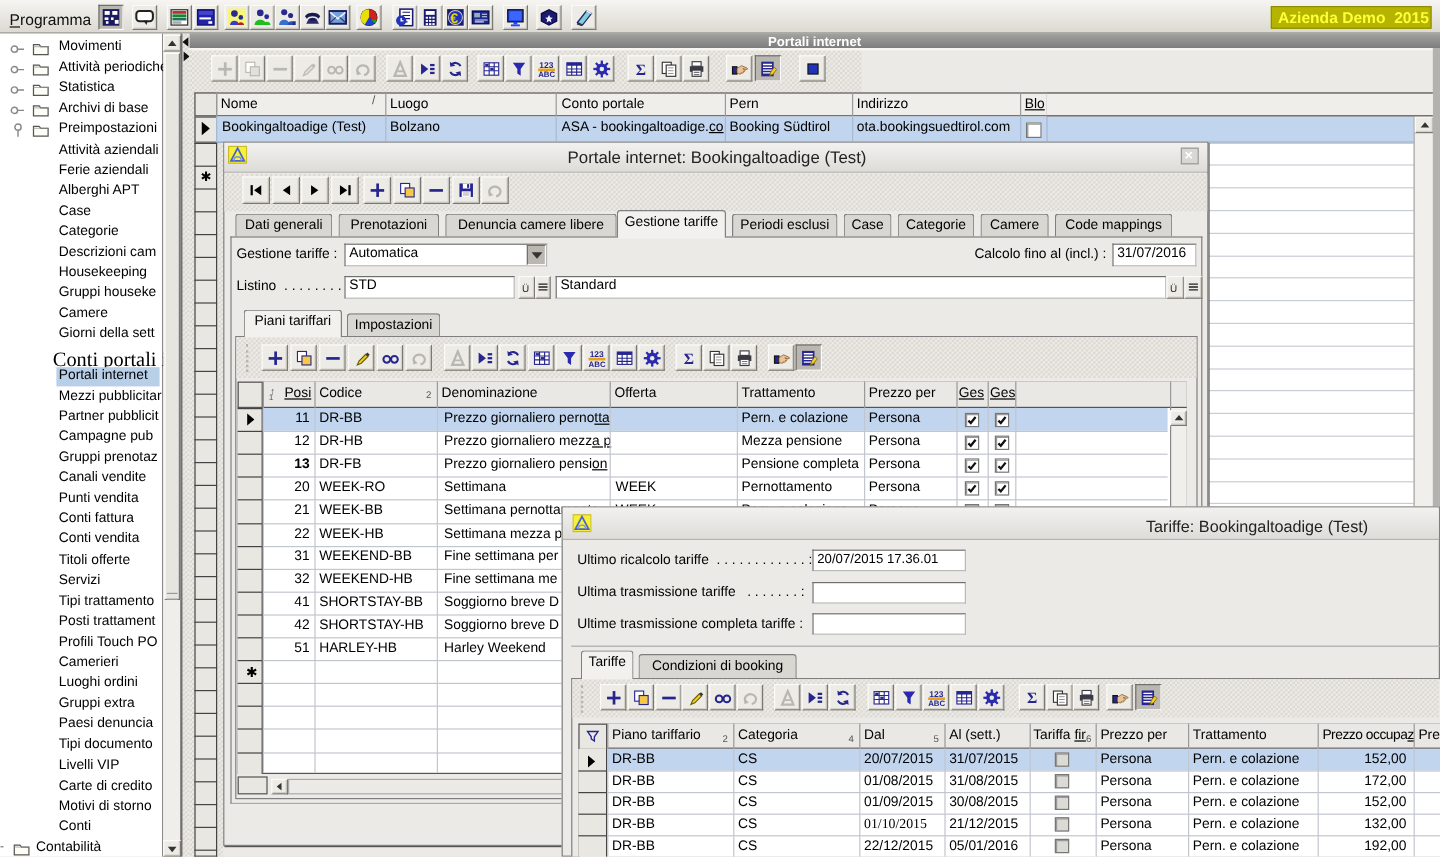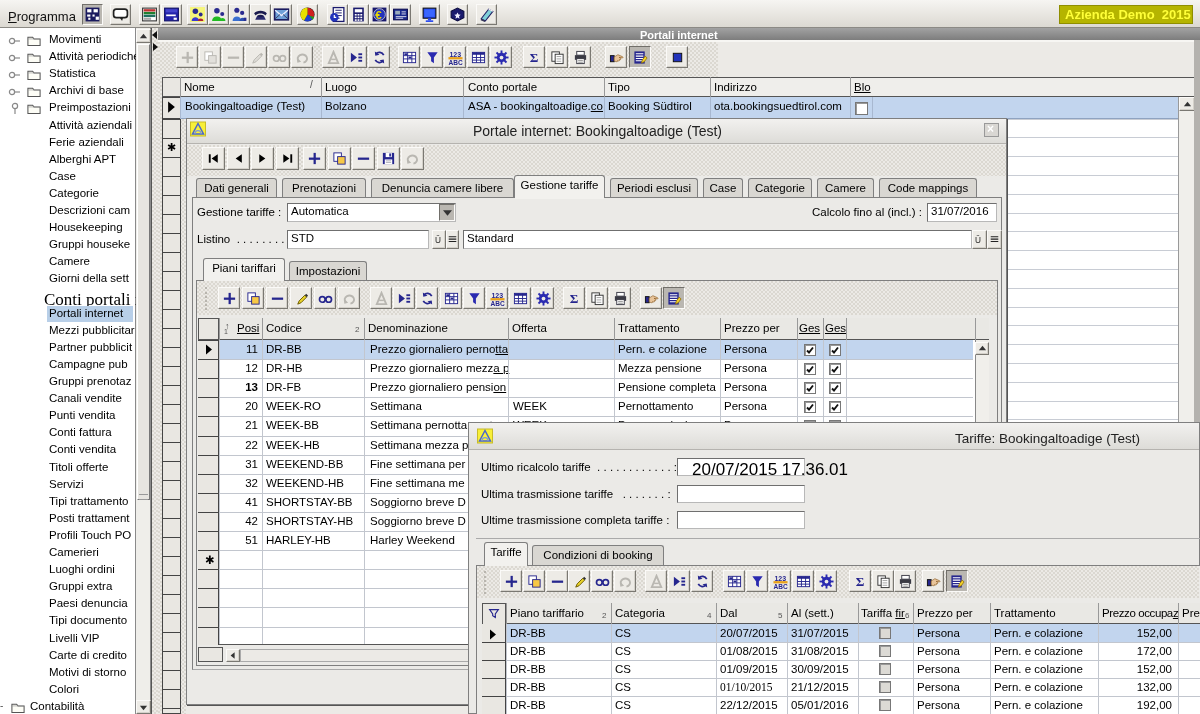--- a/index.html
+++ b/index.html
@@ -230,21 +230,21 @@
 <div style="position:absolute;left:49px;top:511.80000000000007px;font-size:11.5px;color:#000;font-weight:normal;white-space:nowrap;">Posti trattament</div>
 <div style="position:absolute;left:49px;top:528.9000000000001px;font-size:11.5px;color:#000;font-weight:normal;white-space:nowrap;">Profili Touch PO</div>
 <div style="position:absolute;left:49px;top:546.0px;font-size:11.5px;color:#000;font-weight:normal;white-space:nowrap;">Camerieri</div>
 <div style="position:absolute;left:49px;top:563.1px;font-size:11.5px;color:#000;font-weight:normal;white-space:nowrap;">Luoghi ordini</div>
 <div style="position:absolute;left:49px;top:580.2px;font-size:11.5px;color:#000;font-weight:normal;white-space:nowrap;">Gruppi extra</div>
 <div style="position:absolute;left:49px;top:597.3000000000001px;font-size:11.5px;color:#000;font-weight:normal;white-space:nowrap;">Paesi denuncia</div>
 <div style="position:absolute;left:49px;top:614.4000000000001px;font-size:11.5px;color:#000;font-weight:normal;white-space:nowrap;">Tipi documento</div>
 <div style="position:absolute;left:49px;top:631.5px;font-size:11.5px;color:#000;font-weight:normal;white-space:nowrap;">Livelli VIP</div>
 <div style="position:absolute;left:49px;top:648.6px;font-size:11.5px;color:#000;font-weight:normal;white-space:nowrap;">Carte di credito</div>
 <div style="position:absolute;left:49px;top:665.7px;font-size:11.5px;color:#000;font-weight:normal;white-space:nowrap;">Motivi di storno</div>
-<div style="position:absolute;left:49px;top:682.8000000000001px;font-size:11.5px;color:#000;font-weight:normal;white-space:nowrap;">Colori</div>
+<div style="position:absolute;left:49px;top:682.8000000000001px;font-size:11.5px;color:#000;font-weight:normal;white-space:nowrap;">Conti</div>
 <div style="position:absolute;left:10px;top:699.9000000000001px"><svg width="16" height="15" viewBox="0 0 16 16">
       <path d="M1.5 4.5 h5 l1.5 1.8 h6.5 v7 h-13 Z" fill="#fdfdf6" stroke="#555" stroke-width="1.1"></path>
       <path d="M1.5 6.3 h13" stroke="#999" stroke-width="0.7"></path>
     </svg></div>
 <div style="position:absolute;left:30px;top:699.9000000000001px;font-size:11.5px;color:#000;font-weight:normal;white-space:nowrap;">Contabilità</div>
 <div style="position:absolute;left:0px;top:699.9000000000001px;font-size:10px;color:#555;font-weight:normal;white-space:nowrap;">-</div>
 <div style="position:absolute;left:136px;top:28px;width:15px;height:686px;background:#efeeea;border-right:1px solid #8a8a8a"></div>
 <div class="b" style="left:136px;top:29px;width:15px;height:14px">
     <svg width="9" height="9" viewBox="0 0 10 10">
       <path d="M1 7 L5 2 L9 7 Z" fill="#333"></path>
@@ -403,21 +403,21 @@
 <div class="b" style="left:666px;top:46px;width:22px;height:22px">
     <svg width="15" height="15" viewBox="0 0 16 16">
       <rect x="3.5" y="3.5" width="9" height="9" fill="#2233bb" stroke="#111"></rect>
     </svg>
   </div>
 <div style="position:absolute;left:162px;top:77px;width:1032px;height:20px;background:#efeeeb;border:1px solid #555;border-right:none"></div>
 <div style="position:absolute;left:162px;top:77px;width:19px;height:20px;background:#e9e7e2;border:1px solid #555"></div>
 <div style="position:absolute;left:184px;top:81px;font-size:11.5px;color:#000;font-weight:normal;white-space:nowrap;">Nome</div>
 <div style="position:absolute;left:325px;top:81px;font-size:11.5px;color:#000;font-weight:normal;white-space:nowrap;">Luogo</div>
 <div style="position:absolute;left:468px;top:81px;font-size:11.5px;color:#000;font-weight:normal;white-space:nowrap;">Conto portale</div>
-<div style="position:absolute;left:608px;top:81px;font-size:11.5px;color:#000;font-weight:normal;white-space:nowrap;">Tipo</div>
+<div style="position:absolute;left:608px;top:81px;font-size:11.5px;color:#000;font-weight:normal;white-space:nowrap;">Pern</div>
 <div style="position:absolute;left:714px;top:81px;font-size:11.5px;color:#000;font-weight:normal;white-space:nowrap;">Indirizzo</div>
 <div style="position:absolute;left:854px;top:81px;font-size:11.5px;color:#000;font-weight:normal;white-space:nowrap;"><u>Blo</u></div>
 <div style="position:absolute;left:180px;top:77px;width:1px;height:20px;background:#999"></div>
 <div style="position:absolute;left:321px;top:77px;width:1px;height:20px;background:#999"></div>
 <div style="position:absolute;left:463px;top:77px;width:1px;height:20px;background:#999"></div>
 <div style="position:absolute;left:604px;top:77px;width:1px;height:20px;background:#999"></div>
 <div style="position:absolute;left:710px;top:77px;width:1px;height:20px;background:#999"></div>
 <div style="position:absolute;left:850px;top:77px;width:1px;height:20px;background:#999"></div>
 <div style="position:absolute;left:872px;top:77px;width:1px;height:20px;background:#999"></div>
 <div style="position:absolute;left:310px;top:79px;font-size:10px;color:#555;font-weight:normal;white-space:nowrap;">/</div>
@@ -931,21 +931,21 @@
 <div style="position:absolute;left:468px;top:422px;width:732px;height:292px;background:#ebeae7;border:1px solid #7f7f7f"></div>
 <div style="position:absolute;left:469px;top:423px;width:730px;height:27px;background:linear-gradient(#f2f1ef,#dddcd8);border-bottom:1px solid #b5b3af"></div>
 <div style="position:absolute;left:477px;top:428px"><svg width="16" height="16" viewBox="0 0 16 16">
       <rect x="0.5" y="1" width="15" height="14" fill="#f8ef38" stroke="#c8bc28" stroke-width="1"></rect>
       <path d="M8 2.5 L13.5 13 H2.5 Z" fill="none" stroke="#4a66cc" stroke-width="1.5"></path>
       <path d="M5 13 C5 8.5 11 8.5 11 13" fill="none" stroke="#7a96e0" stroke-width="1.2"></path>
     </svg></div>
 <div style="position:absolute;left:955px;top:431px;font-size:13.5px;color:#222;font-weight:normal;white-space:nowrap;">Tariffe: Bookingaltoadige (Test)</div>
 <div style="position:absolute;left:481px;top:461px;font-size:11.5px;color:#000;font-weight:normal;white-space:nowrap;">Ultimo ricalcolo tariffe&nbsp; . . . . . . . . . . . . :</div>
 <div class="inp" style="left:677px;top:458px;width:128px;height:18px">
-    <div style="position:absolute;left:14px;top:1px;font-size:17px;white-space:nowrap">20/07/2015 17.36.01</div>
+    <div style="position:absolute;left:3px;top:1px;font-size:11px;white-space:nowrap">20/07/2015 17.36.01</div>
   </div>
 <div style="position:absolute;left:481px;top:488px;font-size:11.5px;color:#000;font-weight:normal;white-space:nowrap;">Ultima trasmissione tariffe&nbsp;&nbsp; . . . . . . . :</div>
 <div class="inp" style="left:677px;top:485px;width:128px;height:18px"></div>
 <div style="position:absolute;left:481px;top:514px;font-size:11.5px;color:#000;font-weight:normal;white-space:nowrap;">Ultime trasmissione completa tariffe :</div>
 <div class="inp" style="left:677px;top:511px;width:128px;height:18px"></div>
 <div style="position:absolute;left:476px;top:538px;width:724px;height:1px;background:#aaa"></div>
 <div class="tab tabact" style="left:484px;top:542px;width:44px;height:24px">Tariffe</div>
 <div class="tab" style="left:532px;top:545px;width:132px;height:21px">Condizioni di booking</div>
 <div style="position:absolute;left:476px;top:565px;width:724px;height:149px;background:#ebeae7;border:1px solid #7f7f7f;border-right:none;border-bottom:none"></div>
 <div style="position:absolute;left:485px;top:565px;width:42px;height:2px;background:#f2f1ee"></div>
@@ -1148,21 +1148,21 @@
 <div style="position:absolute;left:716px;top:642.0px;width:1px;height:18.0px;background:#c2c6ce"></div>
 <div style="position:absolute;left:787px;top:642.0px;width:1px;height:18.0px;background:#c2c6ce"></div>
 <div style="position:absolute;left:858px;top:642.0px;width:1px;height:18.0px;background:#c2c6ce"></div>
 <div style="position:absolute;left:913px;top:642.0px;width:1px;height:18.0px;background:#c2c6ce"></div>
 <div style="position:absolute;left:990px;top:642.0px;width:1px;height:18.0px;background:#c2c6ce"></div>
 <div style="position:absolute;left:1098px;top:642.0px;width:1px;height:18.0px;background:#c2c6ce"></div>
 <div style="position:absolute;left:1178px;top:642.0px;width:1px;height:18.0px;background:#c2c6ce"></div>
 <div style="position:absolute;left:510px;top:662.5px;font-size:11.5px;color:#000;font-weight:normal;white-space:nowrap;">DR-BB</div>
 <div style="position:absolute;left:615px;top:662.5px;font-size:11.5px;color:#000;font-weight:normal;white-space:nowrap;">CS</div>
 <div style="position:absolute;left:720px;top:662.5px;font-size:11.5px;color:#000;font-weight:normal;white-space:nowrap;">01/09/2015</div>
-<div style="position:absolute;left:791px;top:662.5px;font-size:11.5px;color:#000;font-weight:normal;white-space:nowrap;">30/09/2015</div>
+<div style="position:absolute;left:791px;top:662.5px;font-size:11.5px;color:#000;font-weight:normal;white-space:nowrap;">30/08/2015</div>
 <div style="position:absolute;left:879px;top:663.0px;width:12px;height:12px;background:#dcdad5;border:1px solid #777;box-shadow:inset 1px 1px 0 #999;display:flex;align-items:center;justify-content:center"></div>
 <div style="position:absolute;left:917px;top:662.5px;font-size:11.5px;color:#000;font-weight:normal;white-space:nowrap;">Persona</div>
 <div style="position:absolute;left:994px;top:662.5px;font-size:11.5px;color:#000;font-weight:normal;white-space:nowrap;">Pern. e colazione</div>
 <div style="position:absolute;right:28px;top:662.5px;font-size:11.5px;color:#000;font-weight:normal;white-space:nowrap;">152,00</div>
 <div style="position:absolute;left:506px;top:678.0px;width:694px;height:1px;background:#c2c6ce"></div>
 <div style="position:absolute;left:506px;top:660.0px;width:1px;height:18.0px;background:#c2c6ce"></div>
 <div style="position:absolute;left:611px;top:660.0px;width:1px;height:18.0px;background:#c2c6ce"></div>
 <div style="position:absolute;left:716px;top:660.0px;width:1px;height:18.0px;background:#c2c6ce"></div>
 <div style="position:absolute;left:787px;top:660.0px;width:1px;height:18.0px;background:#c2c6ce"></div>
 <div style="position:absolute;left:858px;top:660.0px;width:1px;height:18.0px;background:#c2c6ce"></div>

